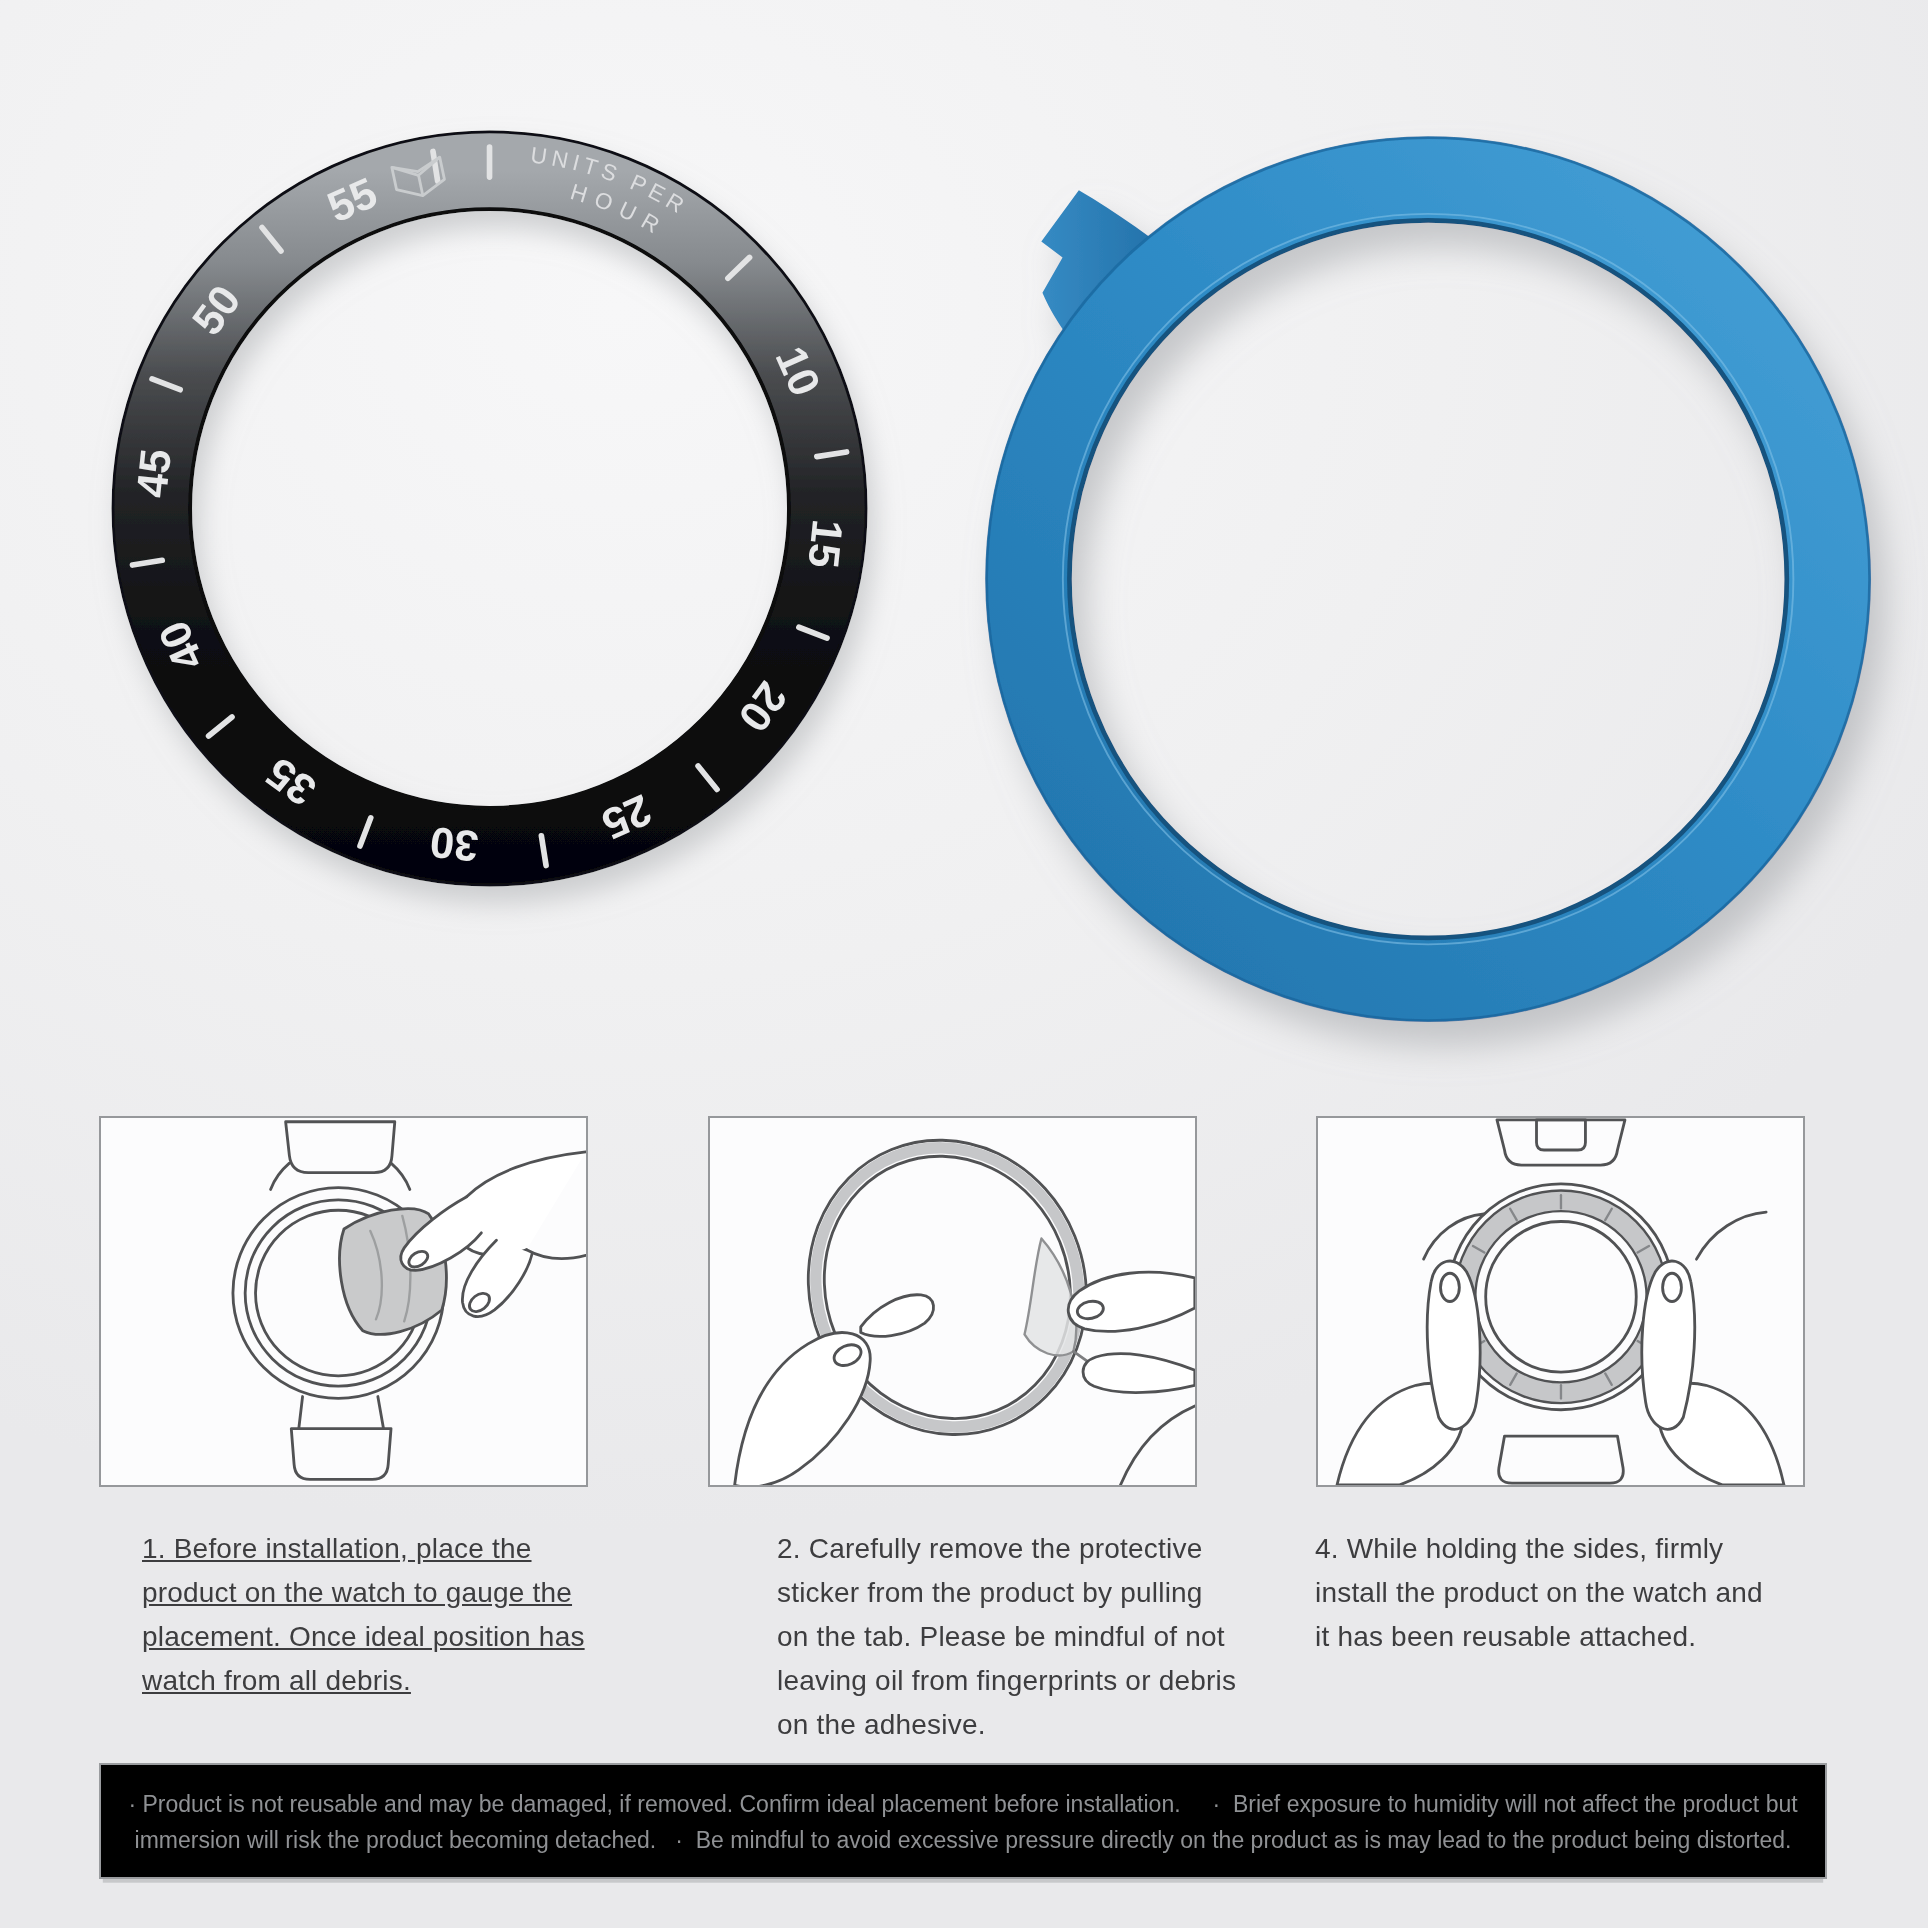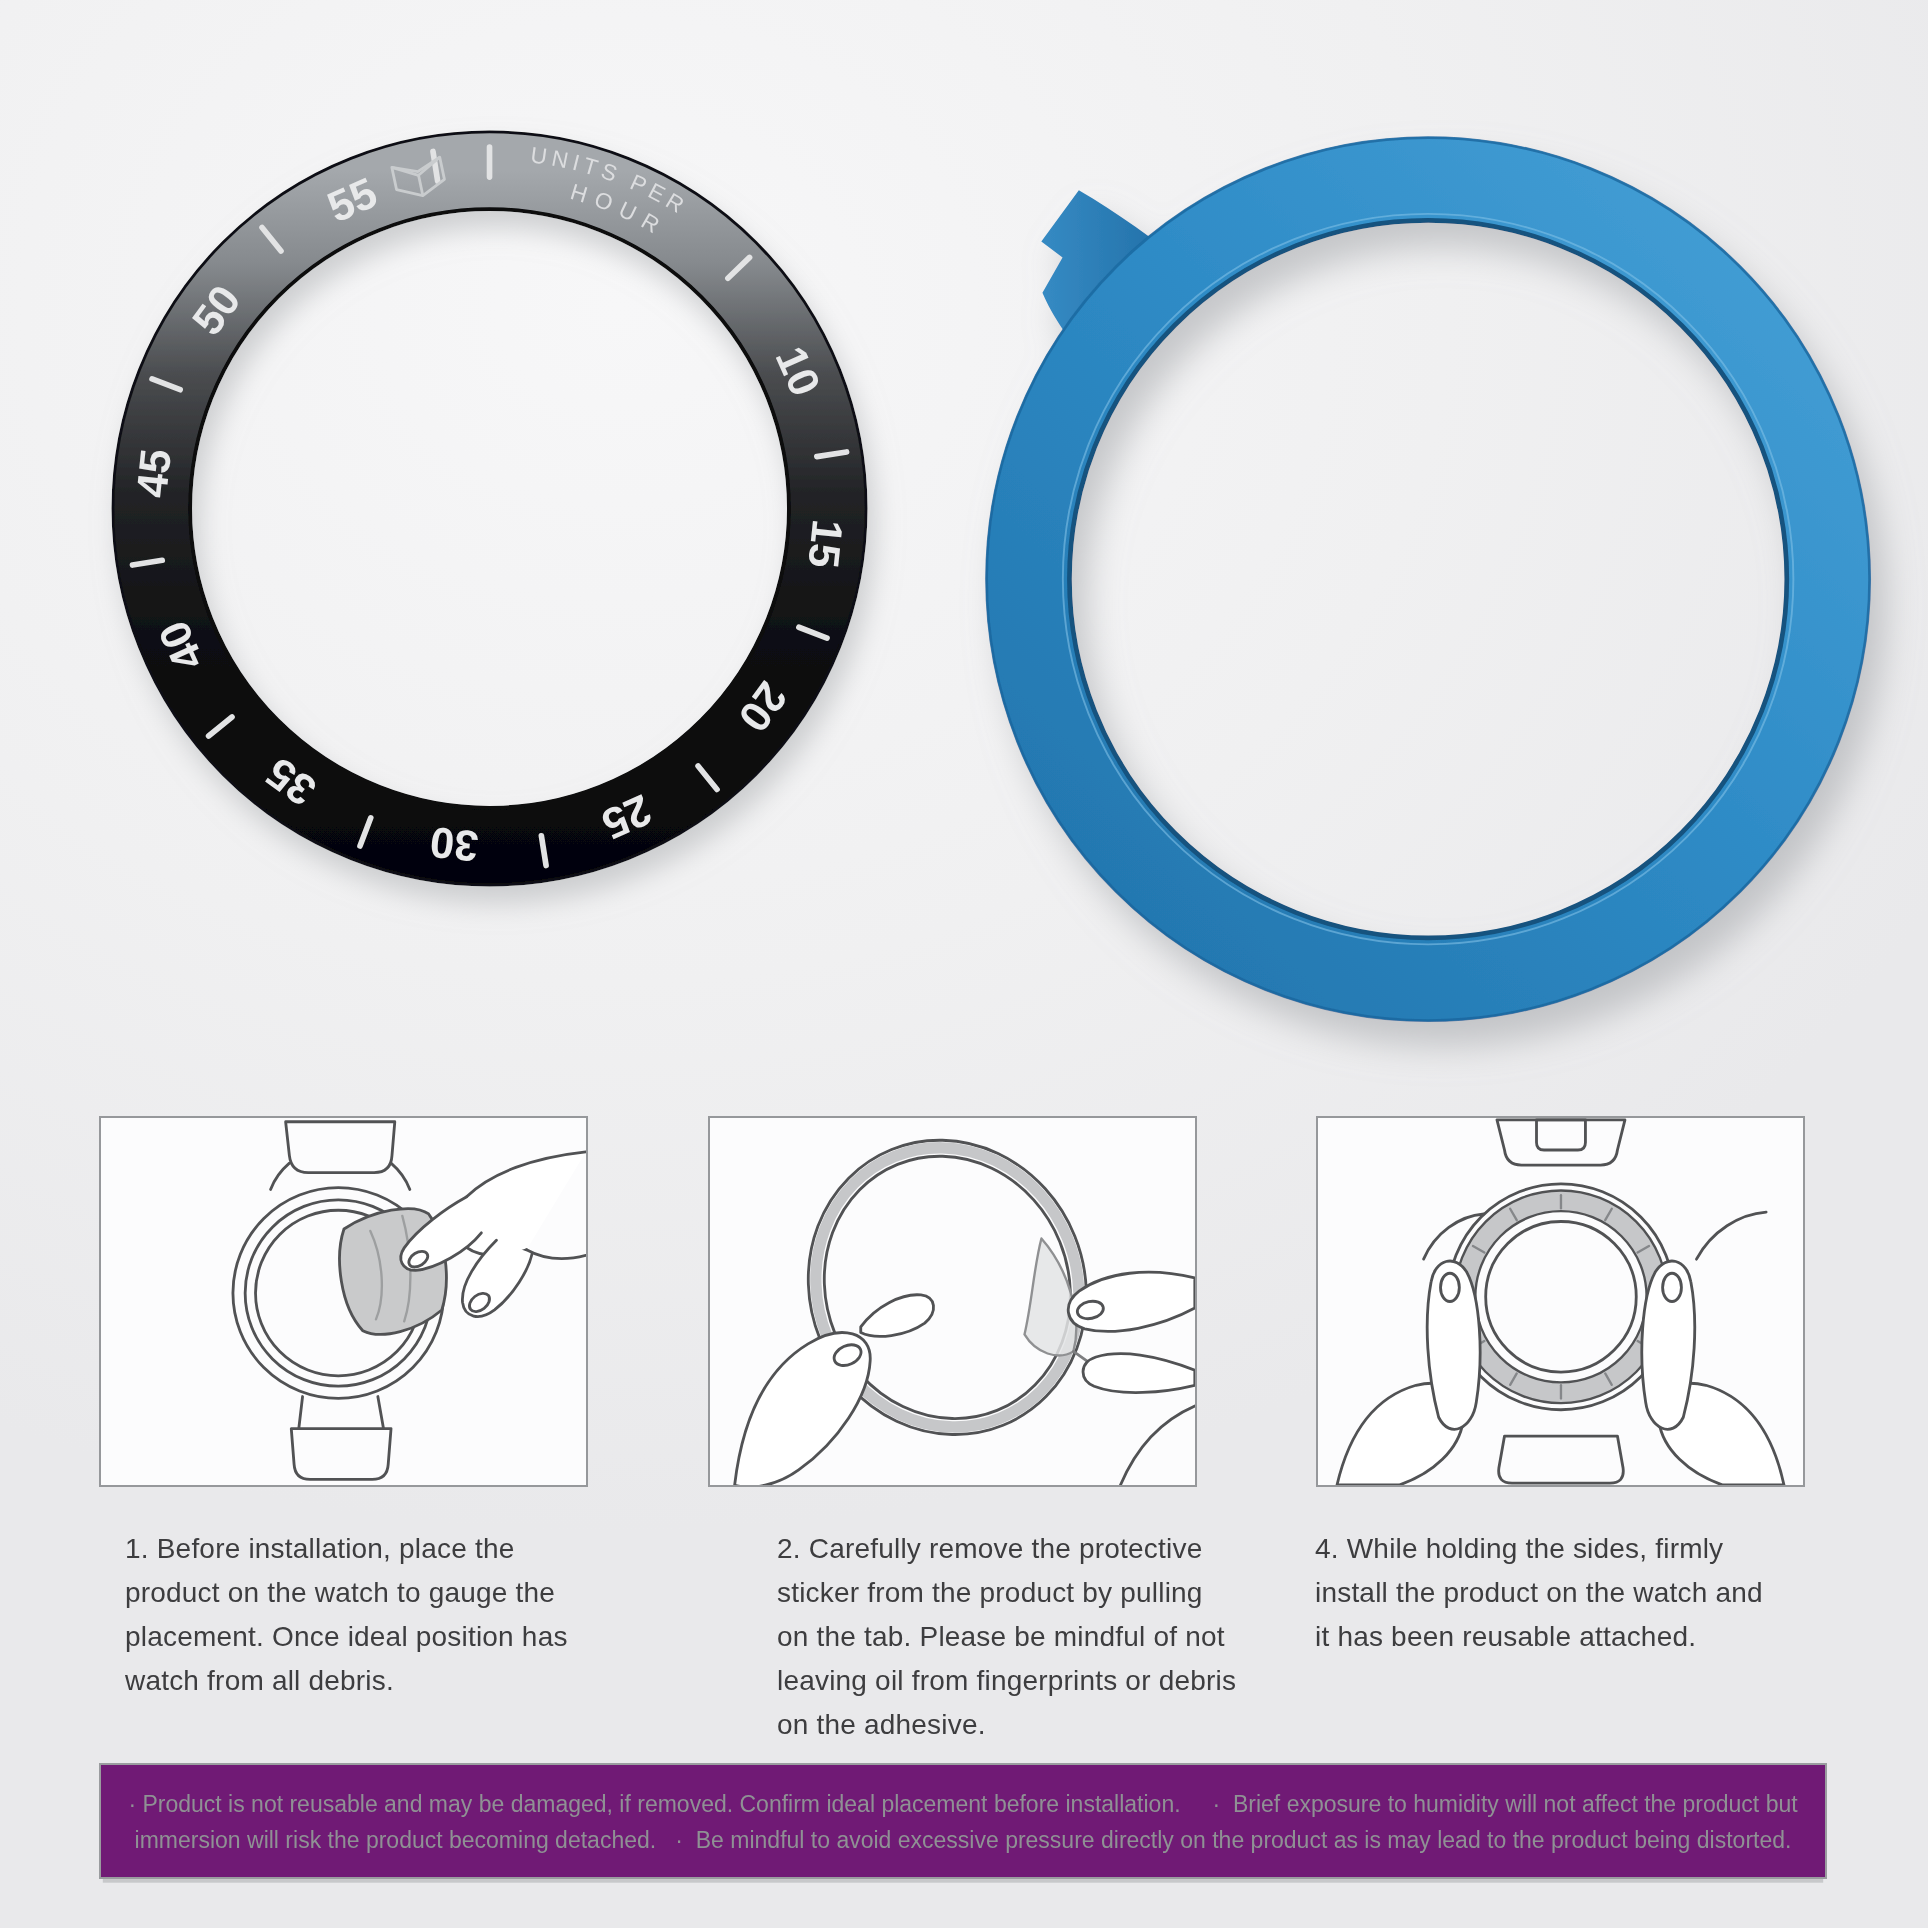--- a/index.html
+++ b/index.html
@@ -7,23 +7,23 @@
        font-family:"Liberation Sans", sans-serif;
        background:radial-gradient(1507px 1224px at 32% 16%, #f7f7f8 0%, #f0f0f1 55%, #e9e9eb 100%);}
   #stage{position:absolute;left:0;top:0;width:1928px;height:1928px;}
   #scene{position:absolute;left:0;top:0;}
   .panel{position:absolute;top:1116px;width:485px;height:367px;
          border:2.8px solid #96989b;background:#fcfcfd;box-sizing:content-box;}
   .panel svg{display:block;width:485px;height:367px;}
   #panel1{left:99px;} #panel2{left:708px;} #panel3{left:1316px;}
   .step{position:absolute;top:1527px;color:#3d3d3f;font-size:28px;line-height:44px;
         letter-spacing:0.2px;white-space:nowrap;}
-  #step1{left:125px;} #step2{left:777px;} #step3{left:1315px;}
+  #step1{left:142px;text-decoration:underline;} #step2{left:777px;} #step3{left:1315px;}
   .disc{position:absolute;left:99px;top:1763px;width:1728px;box-sizing:border-box;
-        border:2.8px solid #9a9c9f;background:#701a75;
+        border:2.8px solid #9a9c9f;background:#000000;
         box-shadow:0 7.5px 0 -3.8px #c7c8ca;
         padding:21px 11.3px 19px;text-align:center;
         font-size:23px;line-height:36px;color:#8f9194;white-space:nowrap;}
   .lineart{stroke:#515254;stroke-width:3;fill:none;stroke-linecap:round;stroke-linejoin:round;}
   .handfill{fill:#ffffff;}
 </style>
 </head>
 <body>
 
 <div id="stage">

